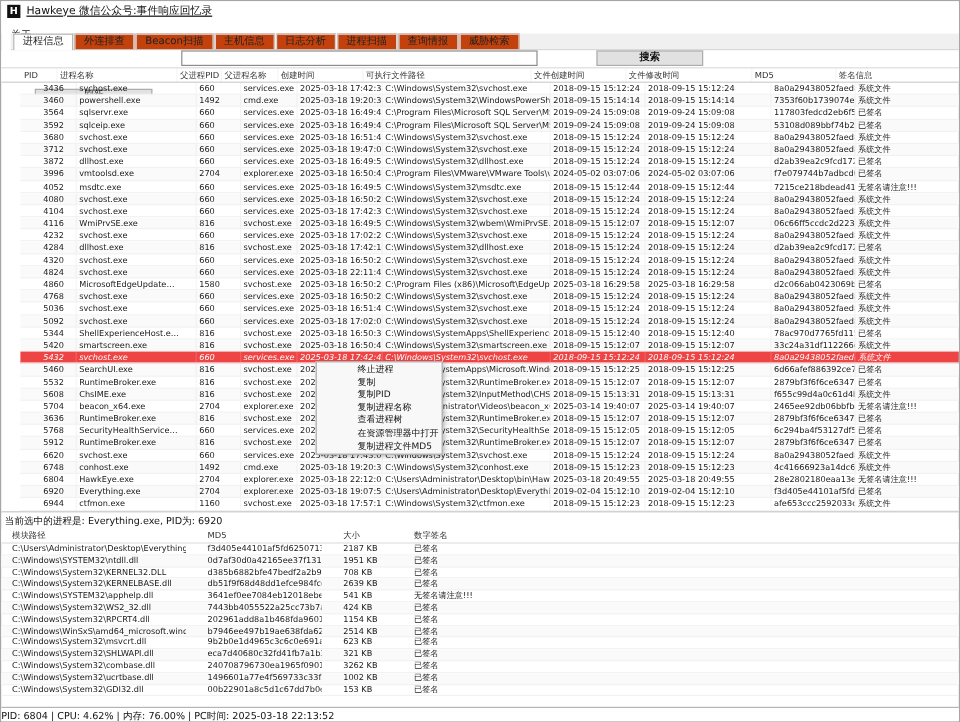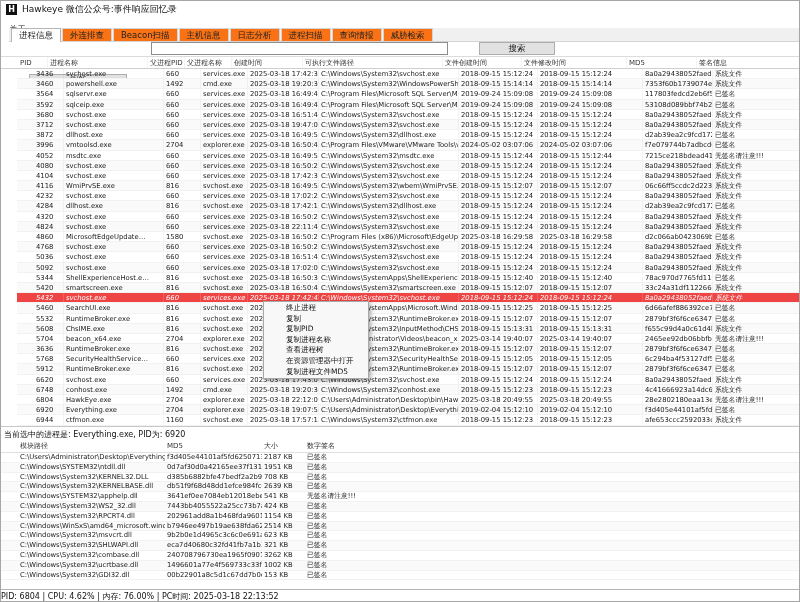--- a/index.html
+++ b/index.html
@@ -1,56 +1,56 @@
 <!DOCTYPE html>
 <html><head>
 <meta charset="utf-8">
 <style>
   * { margin:0; padding:0; box-sizing:border-box; }
   html,body { width:800px; height:602px; overflow:hidden; }
   body { font-family:"DejaVu Sans","Liberation Sans",sans-serif; background:#fff; position:relative; color:#1a1a1a; border:1px solid #a6a6a6; }
 
   .titlebar { position:absolute; top:0; left:0; width:800px; height:16px; background:#fff; display:flex; align-items:center; }
   .app-icon { width:11px; height:11px; background:#111; color:#fff; font-size:8px; line-height:11px; text-align:center; margin:0 5px 0 5px; font-weight:bold; }
-  .title-text { font-size:9px; color:#111; }
+  .title-text { font-size:9px; color:#111;text-decoration:underline; }
 
   .menubar { position:absolute; top:16px; left:0; width:800px; height:11px; background:#fff; }
   .menu-item { display:inline-block; font-size:8.5px; padding:0 4px; margin-left:4px; line-height:11px; }
 
   .tabbar { position:absolute; top:27px; left:8px; width:798px; height:14px; background:#f0f0f0; border-bottom:1px solid #d4d4d4; display:flex; align-items:flex-end; padding-left:2px; }
-  .tab { font-size:8.5px; line-height:12px; padding:0 7px; height:13px; color:#222; background:#f97316; border:1px solid #d4d4d4; border-bottom:none; margin-right:1px; white-space:nowrap; }
+  .tab { font-size:8.5px; line-height:12px; padding:0 7px; height:13px; color:#222; background:#c2410c; border:1px solid #d4d4d4; border-bottom:none; margin-right:1px; white-space:nowrap; }
   .tab.active { background:#fff; height:14px; margin-bottom:-1px; border-color:#b5b5b5; }
 
   .toolbar { position:absolute; top:41px; left:0; width:800px; height:14px; background:#fff; }
   .btn { position:absolute; top:0; height:13px; background:#e1e1e1; border:1px solid #adadad; font-size:8.5px; text-align:center; line-height:11px; color:#111; }
   .btn-refresh { left:28px; width:98px;margin-top:32px; }
-  .btn-search { left:478px; width:76px; }
+  .btn-search { left:496px; width:89px;font-weight:bold; }
   .search-box { position:absolute; top:0; left:150px; width:297px; height:13px; border:1px solid #8c8c8c; background:#fff; font-size:8.5px; padding:0 2px; font-family:inherit; }
 
   .pgrid-row { display:grid; grid-template-columns:30px 100px 37px 47px 71px 140px 79px 105px 70px 1fr; padding-left:17px; }
   .pgrid-row > div { overflow:hidden; white-space:nowrap; padding-left:2px; border-right:1px solid rgba(0,0,0,0.045); }
   .grid-header { position:absolute; top:55px; left:0; width:800px; height:13px; background:#fff; border-top:1px solid #dcdcdc; border-bottom:1px solid #cfcfcf; font-size:7px; line-height:12px; color:#333; }
   .grid-body { position:absolute; top:68px; left:16px; width:800px; height:357px; font-size:6.8px; }
   .grid-body .prow { height:10.2px; line-height:10.2px; border-bottom:1px solid #f2f2f2; }
   .grid-body .prow:nth-child(even) { background:#fafafa; }
   .grid-body .prow.sel { background:#ef4444; color:#fff;font-style:italic; }
   .grid-body .prow.sel > div { border-right-color:rgba(255,255,255,0.15); }
 
   .panel-divider { position:absolute; top:425px; left:0; width:800px; height:1px; background:#c8c8c8; }
   .panel-label { position:absolute; top:428px; left:3px; font-size:8px; color:#111;text-align:center; }
-  .mgrid-row { display:grid; grid-template-columns:147px 97px 43px 110px 1fr; padding-left:17px; }
+  .mgrid-row { display:grid; grid-template-columns:147px 97px 43px 110px 1fr; padding-left:7px;gap:16px; }
   .mgrid-row > div { overflow:hidden; white-space:nowrap; padding-left:2px; }
   .mod-header { position:absolute; top:440px; left:0; width:800px; height:12px; font-size:7px; line-height:11px; color:#333; border-bottom:1px solid #e0e0e0; background:#fff; }
   .mod-body { position:absolute; top:452px; left:0; width:800px; height:128px; font-size:6.8px; }
   .mod-body .mrow { height:9.8px; line-height:9.8px; border-bottom:1px solid #f2f2f2; }
   .mod-body .mrow:nth-child(even) { background:#fafafa; }
 
   .statusbar { position:absolute; top:588px; left:0; width:800px; height:14px; border-top:1px solid #b5b5b5; background:#fff; font-size:8px; line-height:13px; padding-left:0; color:#111; }
 
-  .ctx-menu { position:absolute; top:300px; left:262px; width:106px; background:#f8f8f8; border:1px solid #a8a8a8; box-shadow:2px 2px 4px rgba(0,0,0,0.3); z-index:10; padding:1px 0; }
+  .ctx-menu { position:absolute; top:300px; left:262px; width:106px; background:#f8f8f8; border:1px solid #a8a8a8; box-shadow:2px 2px 4px rgba(0,0,0,0.3); z-index:10; padding:1px 12px; }
   .ctx-item { font-size:7.5px; line-height:10.6px; height:10.6px; padding-left:22px; white-space:nowrap; color:#111; }
 </style>
 </head>
 <body>
 
 <div class="titlebar">
   <div class="app-icon">H</div>
   <div class="title-text">Hawkeye 微信公众号:事件响应回忆录</div>
 </div>
 

